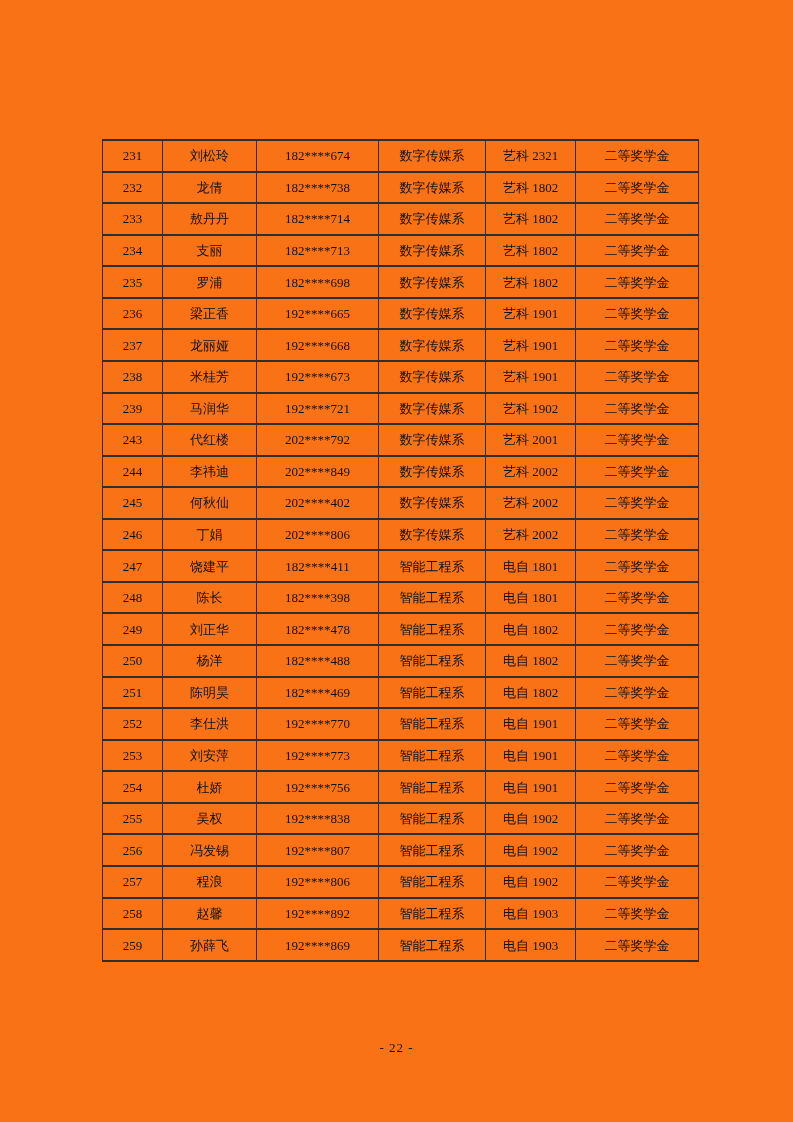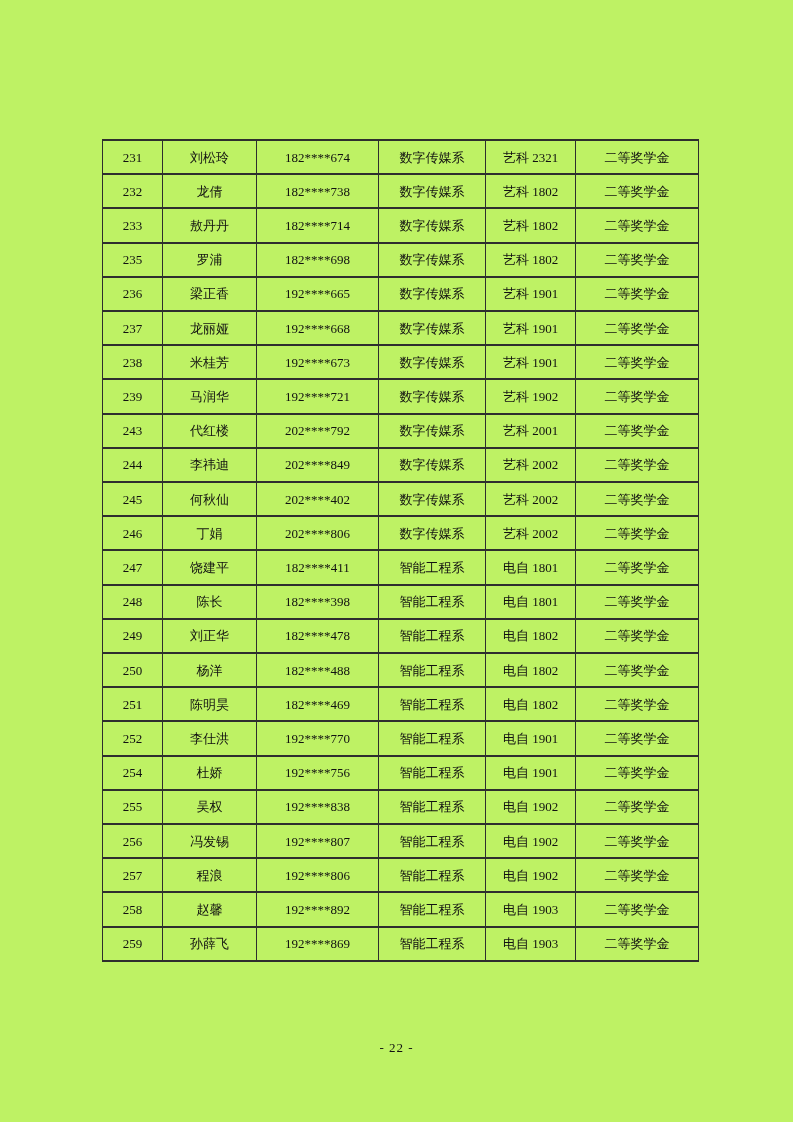--- a/index.html
+++ b/index.html
@@ -11,21 +11,21 @@
     height: 1122px;
     background: #ffffff;
     position: relative;
     font-family: "Liberation Serif", "DejaVu Serif", serif;
     color: #111111;
     overflow: hidden;
   }
   .page {
     position: absolute;
     inset: 0;
-    background: #bef264;
+    background: #f97316;
   }
   table.doc-table {
     position: absolute;
     left: 102px;
     top: 139px;
     width: 596px;
     height: 823px;
     border-collapse: collapse;
     table-layout: fixed;
   }
@@ -85,20 +85,28 @@
         </tr>
         <tr>
           <td>233</td>
           <td>敖丹丹</td>
           <td>182****714</td>
           <td>数字传媒系</td>
           <td>艺科 1802</td>
           <td>二等奖学金</td>
         </tr>
         <tr>
+          <td>234</td>
+          <td>支丽</td>
+          <td>182****713</td>
+          <td>数字传媒系</td>
+          <td>艺科 1802</td>
+          <td>二等奖学金</td>
+        </tr>
+        <tr>
           <td>235</td>
           <td>罗浦</td>
           <td>182****698</td>
           <td>数字传媒系</td>
           <td>艺科 1802</td>
           <td>二等奖学金</td>
         </tr>
         <tr>
           <td>236</td>
           <td>梁正香</td>
@@ -205,20 +213,28 @@
         </tr>
         <tr>
           <td>252</td>
           <td>李仕洪</td>
           <td>192****770</td>
           <td>智能工程系</td>
           <td>电自 1901</td>
           <td>二等奖学金</td>
         </tr>
         <tr>
+          <td>253</td>
+          <td>刘安萍</td>
+          <td>192****773</td>
+          <td>智能工程系</td>
+          <td>电自 1901</td>
+          <td>二等奖学金</td>
+        </tr>
+        <tr>
           <td>254</td>
           <td>杜娇</td>
           <td>192****756</td>
           <td>智能工程系</td>
           <td>电自 1901</td>
           <td>二等奖学金</td>
         </tr>
         <tr>
           <td>255</td>
           <td>吴权</td>

